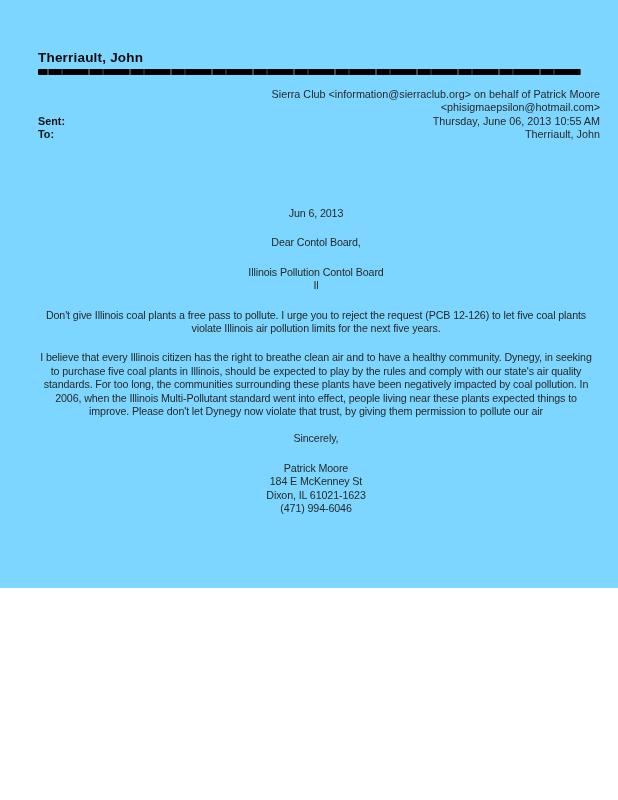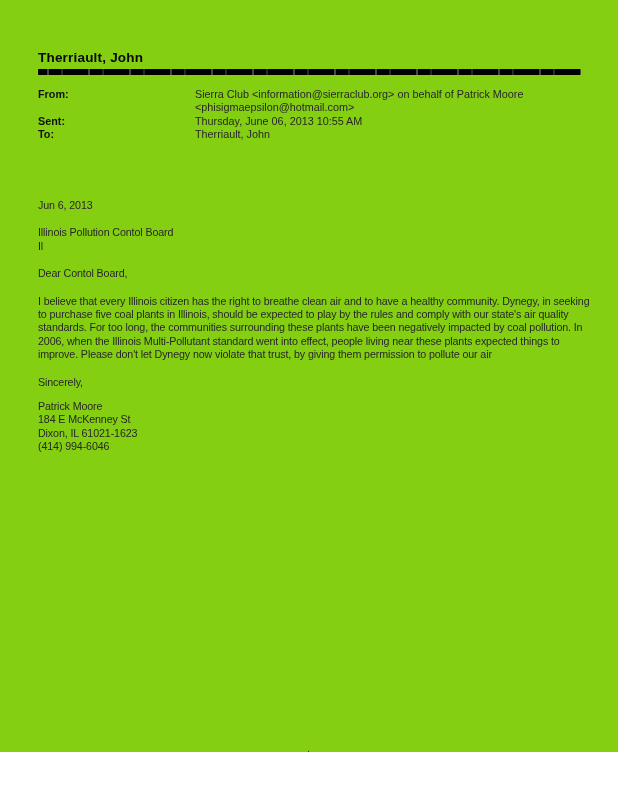--- a/index.html
+++ b/index.html
@@ -3,22 +3,22 @@
 <meta charset="utf-8">
 <style>
   html, body {
     margin: 0;
     padding: 0;
     background: #ffffff;
   }
   .page {
     position: relative;
     width: 618px;
-    height: 752px;
-    background: #84cc16;
+    height: 588px;
+    background: #7dd3fc;
     font-family: "Liberation Sans", sans-serif;
     color: #262626;
     overflow: hidden;
     filter: blur(0.28px) contrast(1.04);
   }
   .title {
     position: absolute;
     top: 50px;
     left: 38px;
     margin: 0;
@@ -52,32 +52,32 @@
     font-size: 10.8px;
     line-height: 13.4px;
   }
   .meta-row { display: flex; align-items: flex-start; }
   .meta-label {
     flex: none;
     width: 157px;
     font-weight: 700;
     color: #161616;
   }
-  .meta-value { flex: 1; color: #2b2b2b; }
+  .meta-value { flex: 1; color: #2b2b2b; text-align: right; }
   .letter {
     position: absolute;
     top: 191px;
     left: 38px;
     width: 556px;
     font-size: 10.7px;
     line-height: 13.4px;
     letter-spacing: -0.12px;
     color: #2b2b2b;
   }
-  .letter p { margin: 8px 0 14px 0; }
+  .letter p { margin: 16px 0 14px 0; text-align: center; }
   .letter p.closing { margin-top: 10px; margin-bottom: 11px; }
   .letter p.signature { margin-bottom: 0; }
   .footer-mark-dot {
     position: absolute;
     top: 742px;
     left: 307px;
     font-size: 11px;
     color: #3a3a3a;
   }
   .footer-mark-slash {
@@ -93,49 +93,49 @@
 <body>
 
 <div class="page">
 
   <h1 class="title">Therriault, John</h1>
 
   <div class="rule"></div>
 
   <div class="meta">
     <div class="meta-row">
-      <span class="meta-label">From:</span>
       <span class="meta-value">
         <span>Sierra Club &lt;information@sierraclub.org&gt; on behalf of Patrick Moore</span><br>
         <span>&lt;phisigmaepsilon@hotmail.com&gt;</span>
       </span>
     </div>
     <div class="meta-row">
       <span class="meta-label">Sent:</span>
       <span class="meta-value">Thursday, June 06, 2013 10:55 AM</span>
     </div>
     <div class="meta-row">
       <span class="meta-label">To:</span>
       <span class="meta-value">Therriault, John</span>
     </div>
   </div>
 
   <div class="letter">
     <p>Jun 6, 2013</p>
+    <p>Dear Contol Board,</p>
     <p>
       <span>Illinois Pollution Contol Board</span><br>
       <span>Il</span>
     </p>
-    <p>Dear Contol Board,</p>
+    <p>Don't give Illinois coal plants a free pass to pollute. I urge you to reject the request (PCB 12-126) to let five coal plants violate Illinois air pollution limits for the next five years.</p>
     <p>I believe that every Illinois citizen has the right to breathe clean air and to have a healthy community. Dynegy, in seeking to purchase five coal plants in Illinois, should be expected to play by the rules and comply with our state's air quality standards. For too long, the communities surrounding these plants have been negatively impacted by coal pollution. In 2006, when the Illinois Multi-Pollutant standard went into effect, people living near these plants expected things to improve. Please don't let Dynegy now violate that trust, by giving them permission to pollute our air</p>
     <p class="closing">Sincerely,</p>
     <p class="signature">
       <span>Patrick Moore</span><br>
       <span>184 E McKenney St</span><br>
       <span>Dixon, IL 61021-1623</span><br>
-      <span>(414) 994-6046</span>
+      <span>(471) 994-6046</span>
     </p>
   </div>
 
   <span class="footer-mark-dot">.</span>
   <span class="footer-mark-slash">/</span>
 
 </div>
 
 </body></html>

